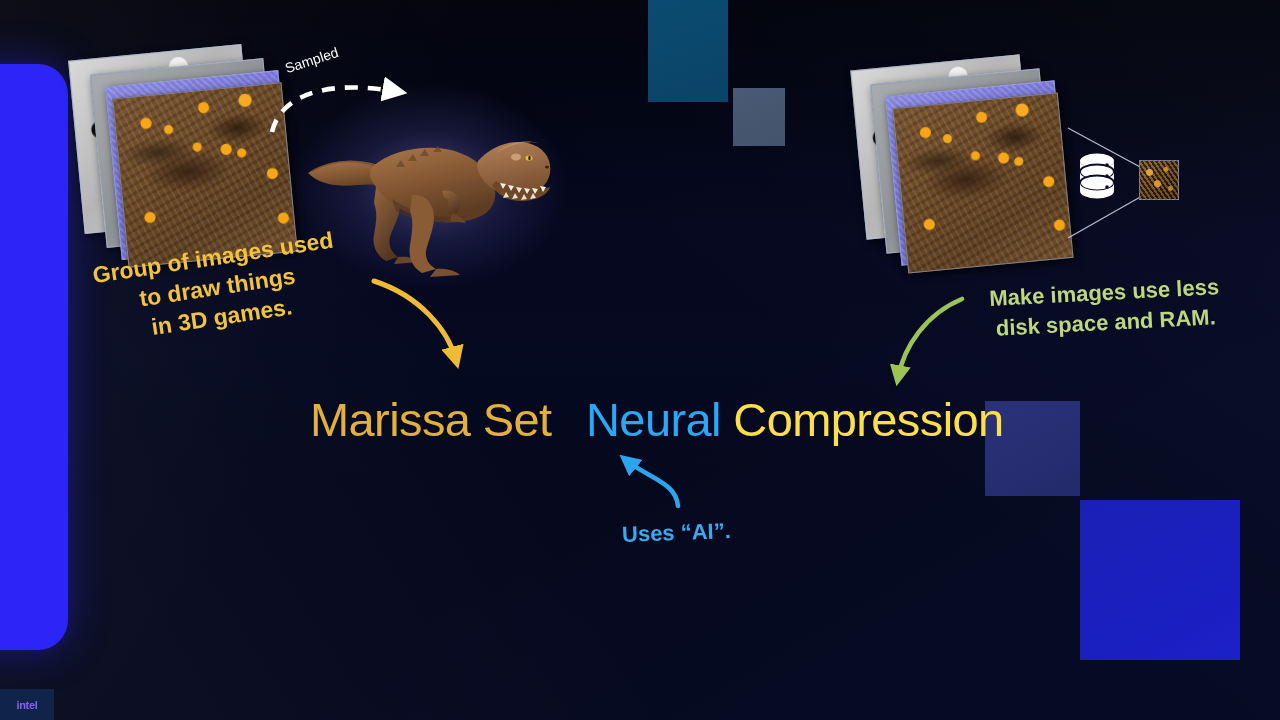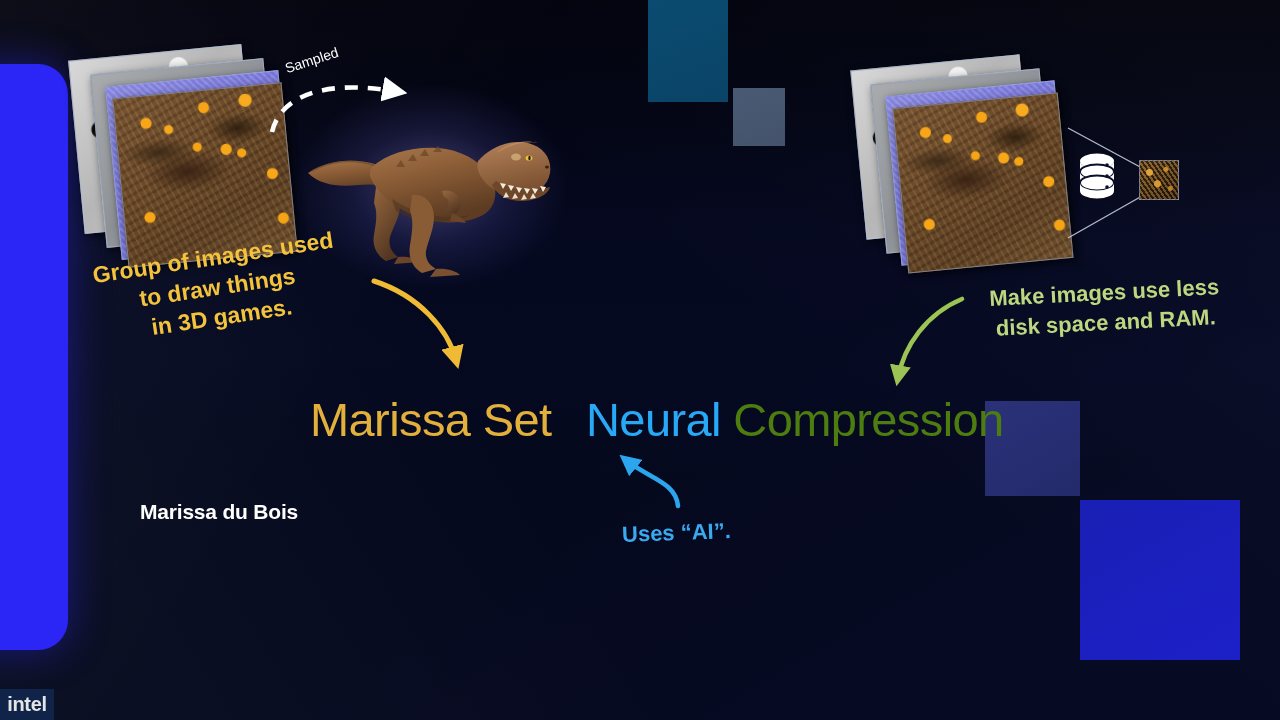--- a/index.html
+++ b/index.html
@@ -57,21 +57,21 @@
   }
 
   
   #intel-logo {
     position: absolute; left: 0px; top: 689px;
     width: 54px; height: 31px;
     background: #10244a;
     display: flex; align-items: center; justify-content: center;
   }
   #intel-logo span {
-    color: #e5e5e5; font-size: 20px; font-weight: 600;
+    color: #8b5cf6; font-size: 11px; font-weight: 600;
     letter-spacing: -0.3px;
   }
 
   
   .tex-stack { position: absolute; }
   .tex-layer {
     position: absolute;
     border: 1.5px solid rgba(150,170,210,0.55);
     box-shadow: 2px 3px 9px rgba(0,0,0,0.62);
   }
@@ -131,21 +131,21 @@
   #dinosaur { position: absolute; left: 300px; top: 95px; width: 260px; height: 185px; }
 
   
   #title {
     position: absolute; left: 310px; top: 392px;
     font-size: 47px; font-weight: 400;
     letter-spacing: -0.6px; white-space: nowrap;
   }
   #title .seg-texture { color: #e3b13b; }
   #title .seg-neural  { color: #28a9f7; margin-left: 22px; }
-  #title .seg-compress{ color: #4d7c0f; }
+  #title .seg-compress{ color: #fde047; }
 
   #author {
     position: absolute; left: 140px; top: 498px;
     color: #ffffff; font-size: 21px; font-weight: 700;
     line-height: 1.33; letter-spacing: -0.2px;
   }
 
   .note { position: absolute; font-weight: 600; white-space: nowrap; }
 
   #note-left {
@@ -340,20 +340,19 @@
     <div>disk space and RAM.</div>
   </div>
 
   <div class="note" id="note-ai">Uses “AI”.</div>
 
   <div id="title">
     <span class="seg-texture">Marissa Set </span><span class="seg-neural">Neural </span><span class="seg-compress">Compression</span>
   </div>
 
   <div id="author">
-    <div>Marissa du Bois</div>
   </div>
 
   <div id="intel-logo">
     <span>intel</span>
   </div>
 
 </div>
 
 </body></html>

